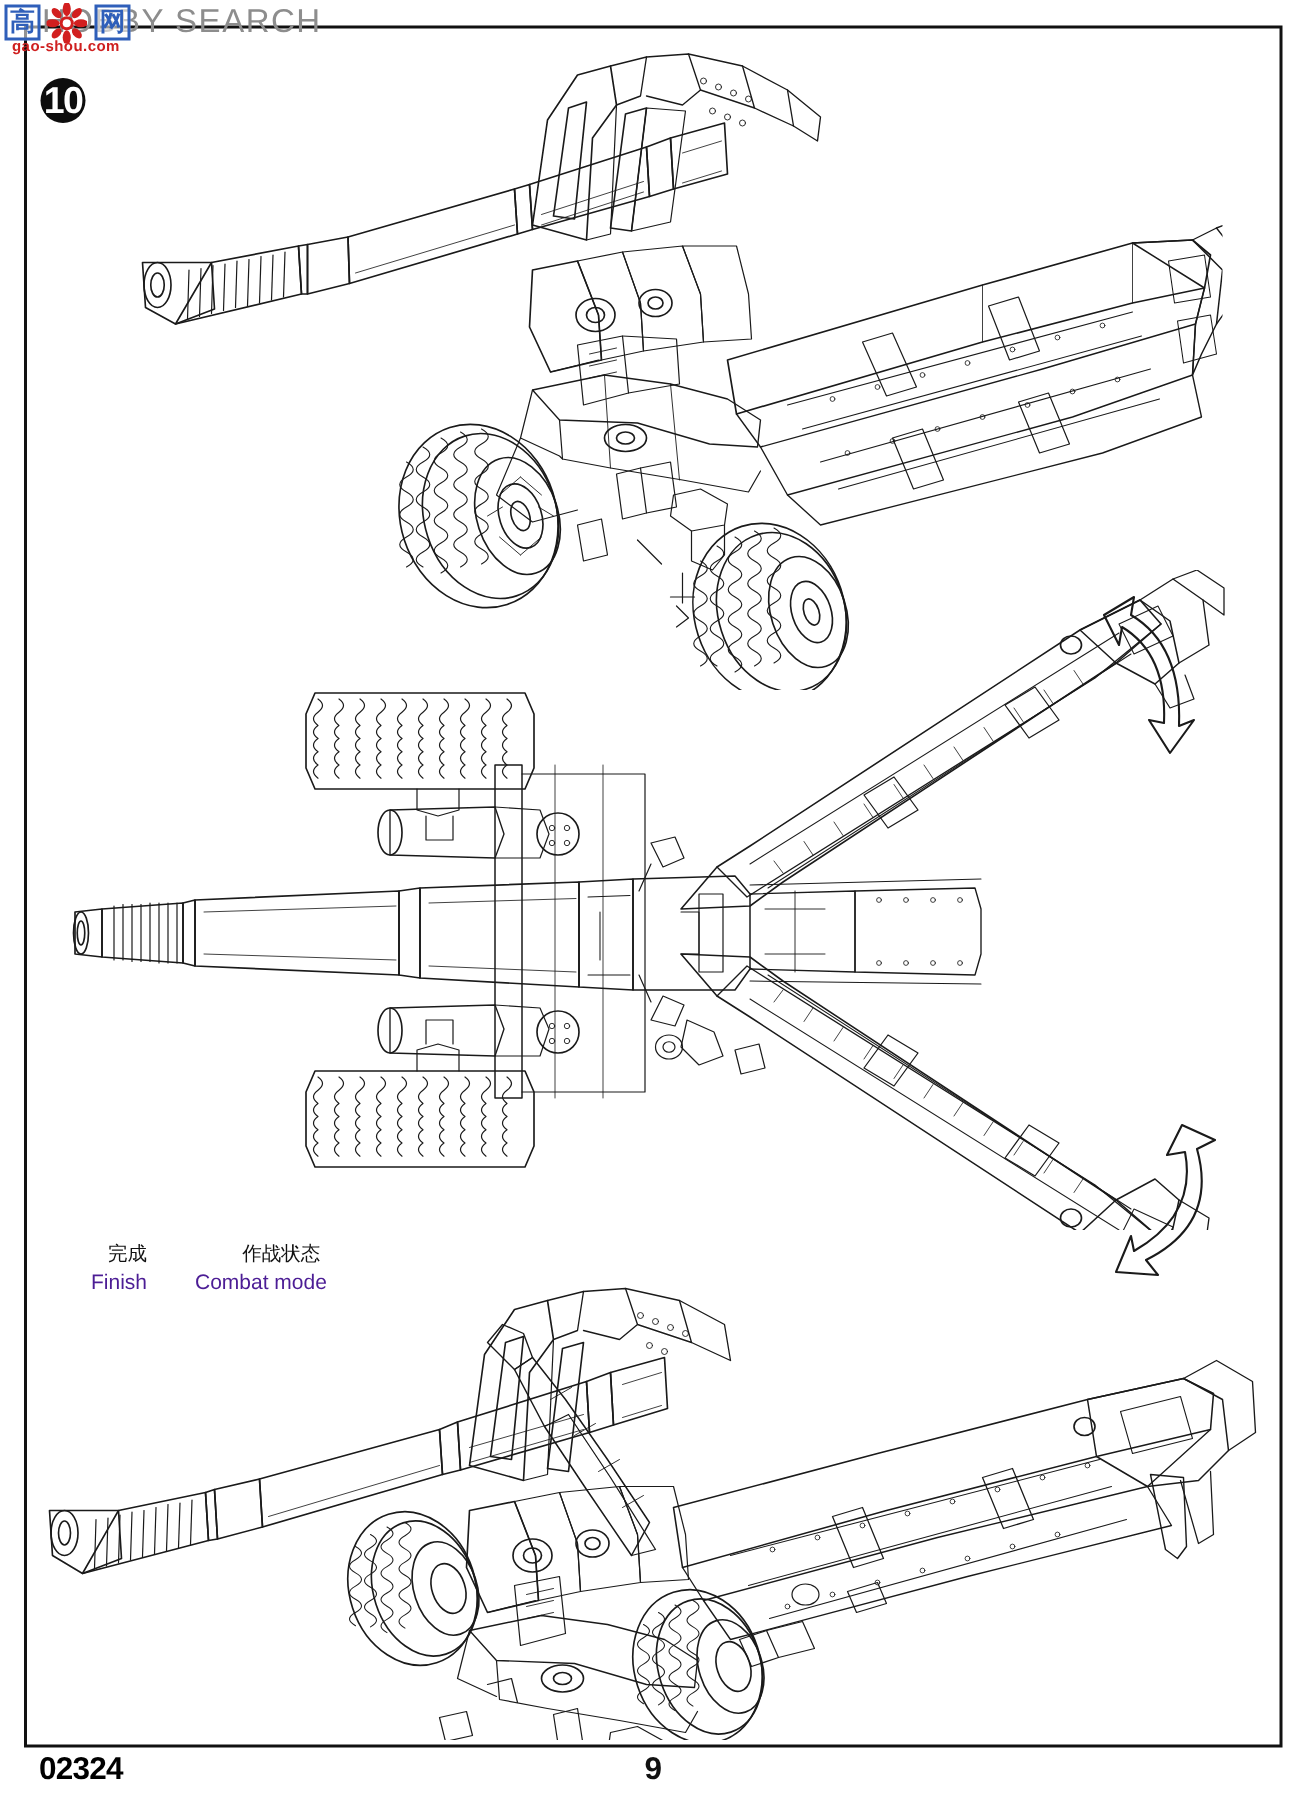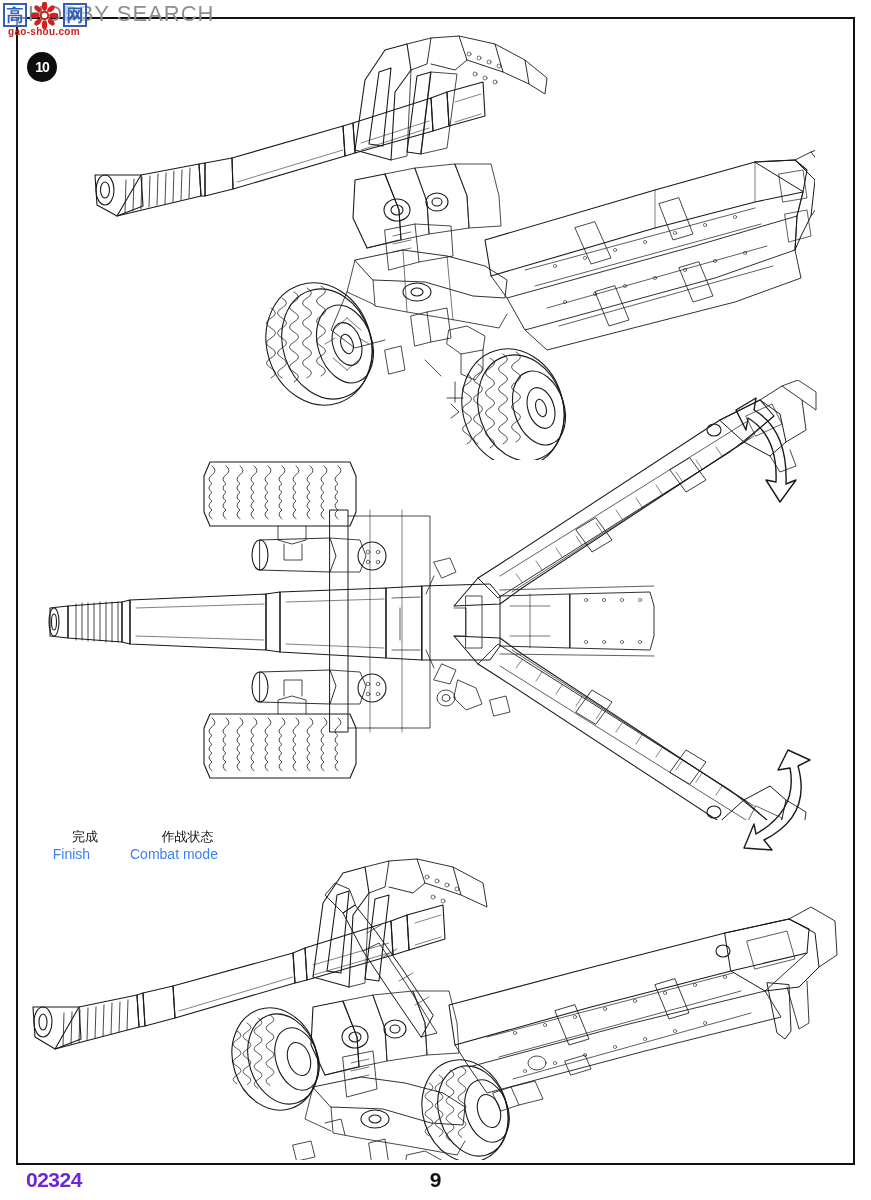--- a/index.html
+++ b/index.html
@@ -88,21 +88,21 @@
   #step-badge {
     position: absolute;
     left: 27px;
     top: 52px;
     width: 30px;
     height: 30px;
     border-radius: 50%;
     background: #0d0d0d;
     color: #fff;
     font-family: "Liberation Sans", sans-serif;
-    font-size: 14px;
+    font-size: 25px;
     font-weight: bold;
     line-height: 30px;
     text-align: center;
     letter-spacing: -1px;
     z-index: 20;
   }
 
   
   .art {
     position: absolute;
@@ -132,34 +132,35 @@
     font-size: 13px;
     line-height: 17px;
     color: #111;
     white-space: nowrap;
     margin-left: 27px;
   }
   #captions .cap-en {
     font-family: "Liberation Sans", sans-serif;
     font-size: 14px;
     line-height: 18px;
-    color: #3b82f6;
+    color: #4c1d95;
     white-space: nowrap;
+    text-align: right;
   }
 
   
   #kit-number {
     position: absolute;
     left: 26px;
     top: 1168px;
     font-family: "Liberation Sans", sans-serif;
     font-size: 21px;
     font-weight: bold;
     letter-spacing: -0.5px;
-    color: #6d28d9;
+    color: #000000;
   }
   #page-number {
     position: absolute;
     left: 0;
     top: 1168px;
     width: 871px;
     text-align: center;
     font-family: "Liberation Sans", sans-serif;
     font-size: 21px;
     font-weight: bold;

